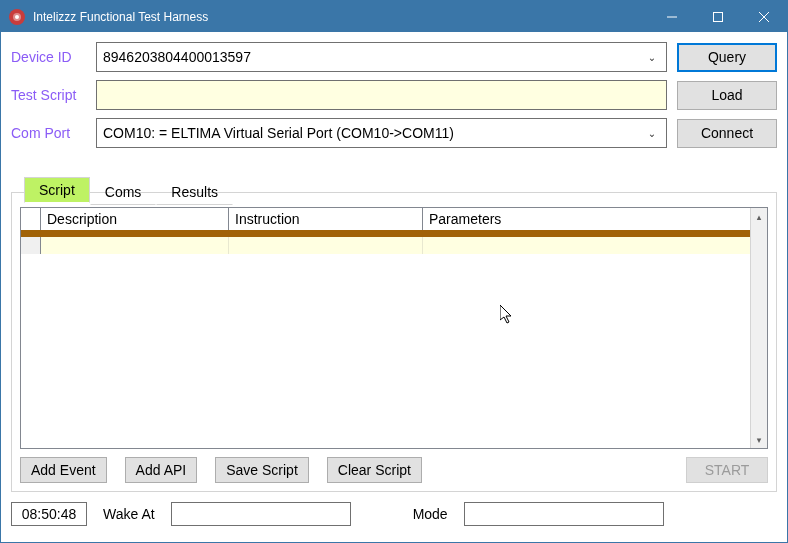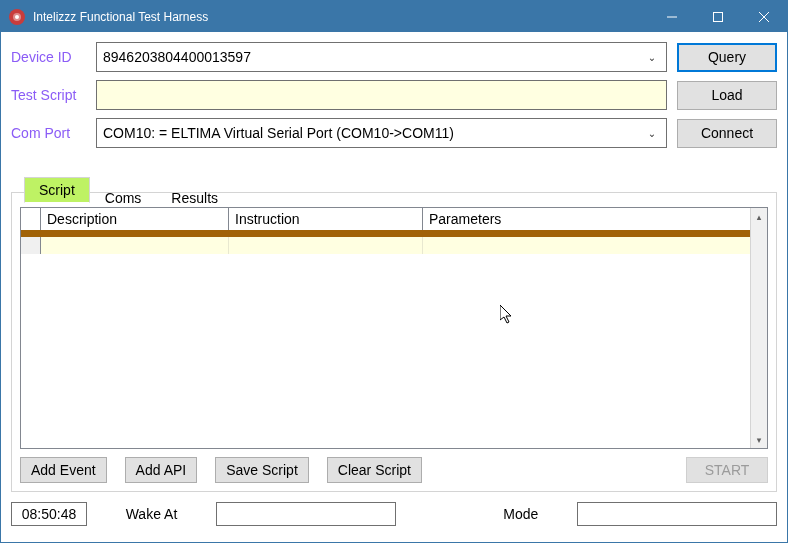--- a/index.html
+++ b/index.html
@@ -104,21 +104,21 @@
     border-bottom: 1px solid #fff;
     background: #bef264;
     font-size: 14px;
     cursor: pointer;
     position: relative;
   }
   .tab.inactive {
     border-color: transparent;
     border-bottom: 1px solid #d4d4d4;
     background: transparent;
-    top: 8px;
+    top: 2px;
   }
   .grid-wrap {
     border: 1px solid #828790;
     height: 242px;
     position: relative;
     background: #fff;
   }
   .grid-head {
     display: flex;
     border-bottom: 7px solid #a16207;
@@ -179,23 +179,22 @@
   }
   .btnrow .b.disabled {
     color: #9b9b9b;
     border-color: #cfcfcf;
     cursor: default;
   }
   .btnrow .spacer { flex: 1; }
   .footer {
     display: flex;
     align-items: center;
-    gap: 0;
+    gap: 16px;
     padding: 10px 10px;
-    justify-content: space-between;
   }
   .footer .timebox {
     border: 1px solid #707070;
     padding: 3px 8px;
     font-size: 14px;
     width: 76px;
     text-align: center;
   }
   .footer .flabel { font-size: 14px; }
   .footer .finput {

